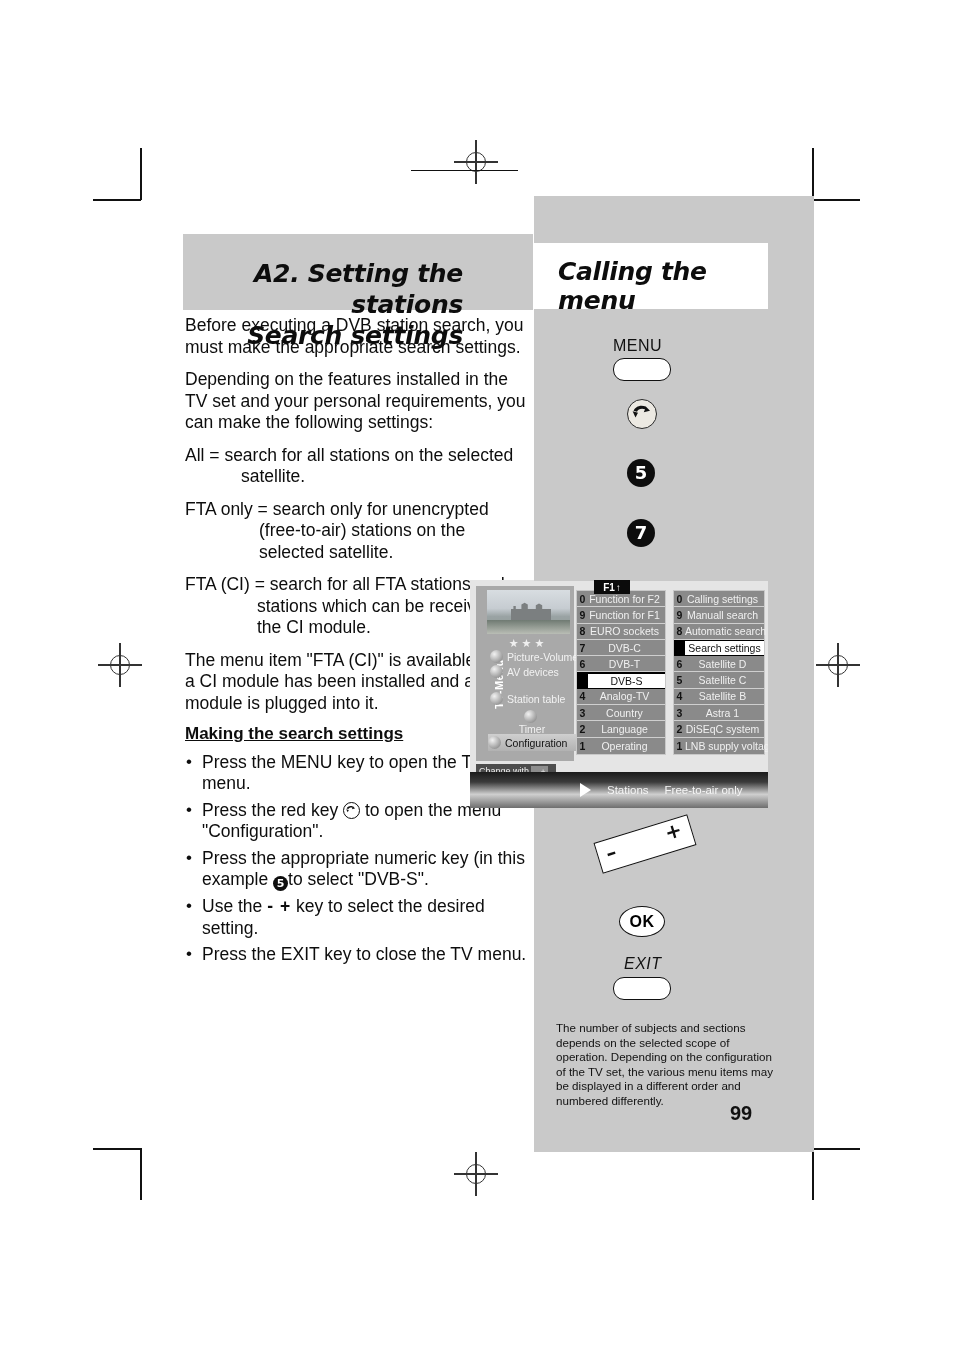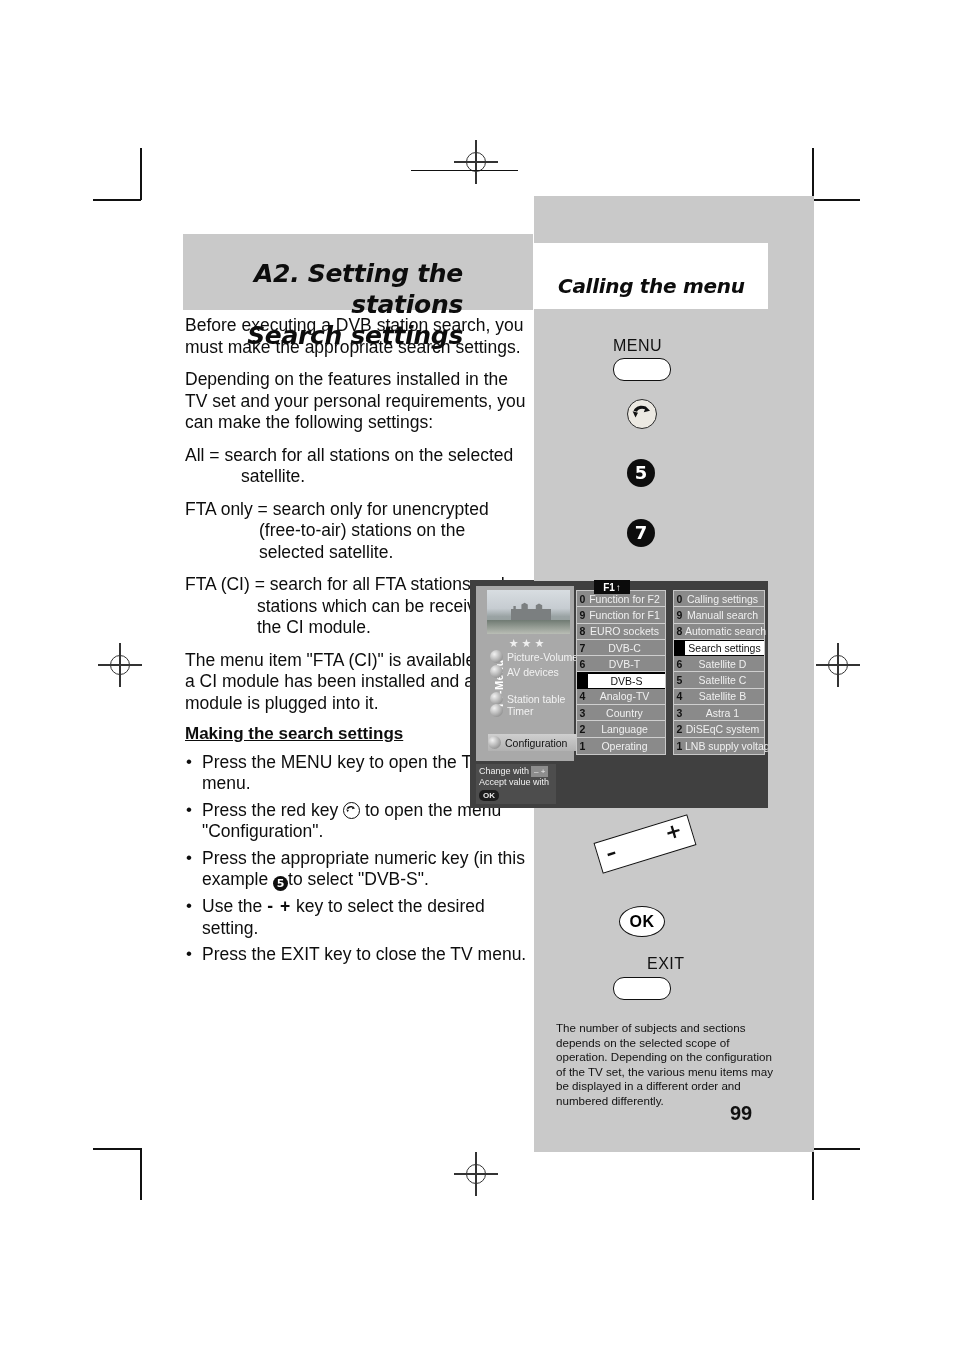--- a/index.html
+++ b/index.html
@@ -83,21 +83,21 @@
   
   .headband-r {
     position: absolute;
     left: 534px; top: 243px;
     width: 234px; height: 66px;
     background: #ffffff;
     display: flex; align-items: center;
   }
   .headband-r .h-line {
     font-weight: bold;
-    font-size: 20px;
+    font-size: 25px;
     font-style: italic;
     letter-spacing: -0.3px;
     padding-left: 24px;
     color: #0d0d0d;
     font-family: "DejaVu Sans", sans-serif;
     margin-top: 20px;
   }
 
   
   .bodycol {
@@ -236,21 +236,21 @@
     font-size: 20px;
     font-weight: bold;
     color: #111;
   }
 
   
   .tv {
     position: absolute;
     left: 470px; top: 580px;
     width: 298px; height: 228px;
-    background: #404040;
+    background: #e5e5e5;
     overflow: hidden;
     text-decoration: underline;
   }
   .tv-inner { position: absolute; inset: 0; }
 
   .tv-left {
     position: absolute;
     left: 6px; top: 6px;
     width: 98px; height: 175px;
     background: #a9a9a9;
@@ -537,21 +537,21 @@
           <span class="txt">Picture-Volume</span>
         </div>
         <div class="tvitem" style="top:77px;">
           <span class="bulb"></span>
           <span class="txt">AV devices</span>
         </div>
         <div class="tvitem" style="top:104px;">
           <span class="bulb"></span>
           <span class="txt">Station table</span>
         </div>
-        <div class="tvitem" style="top:116px;">
+        <div class="tvitem" style="top:124px;flex-direction:column;">
           <span class="bulb"></span>
           <span class="txt">Timer</span>
         </div>
         <div class="tvitem sel" style="top:148px;">
           <span class="bulb"></span>
           <span class="txt">Configuration</span>
         </div>
       </div>
 
       <div class="hintbox">
@@ -641,28 +641,33 @@
         <div class="row">
             <span class="num">2</span>
             <span class="lab">DiSEqC system</span>
           </div>
         <div class="row">
             <span class="num">1</span>
             <span class="lab">LNB supply voltage</span>
           </div>
       </div>
 
+      <div class="bottombar">
+        <span class="tri"></span>
+        <span class="bt">Stations</span>
+        <span class="bt">Free-to-air only</span>
+      </div>
 
     </div>
   </div>
 
   <div class="rocker">
     <span class="minus">–</span>
     <span class="plus">+</span>
   </div>
   <div class="okkey">OK</div>
-  <div class="lbl-exit" style="left:647px;top:955px;">EXIT</div>
+  <div class="lbl-exit" style="left:624px;top:955px;font-style:italic;">EXIT</div>
   <div class="pillbtn" style="left:613px;top:977px;"></div>
 
   <div class="footnote">The number of subjects and sections depends on the selected scope of operation. Depending on the configuration of the TV set, the various menu items may be displayed in a different order and numbered differently.</div>
   <div class="pageno">99</div>
 
 </div>
 
 </body></html>

